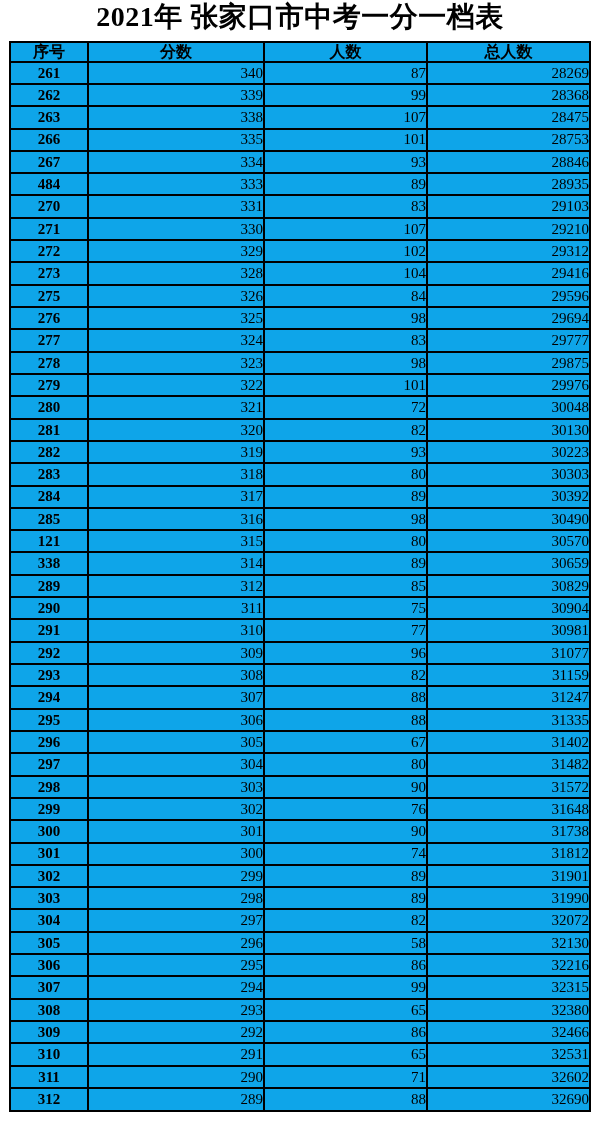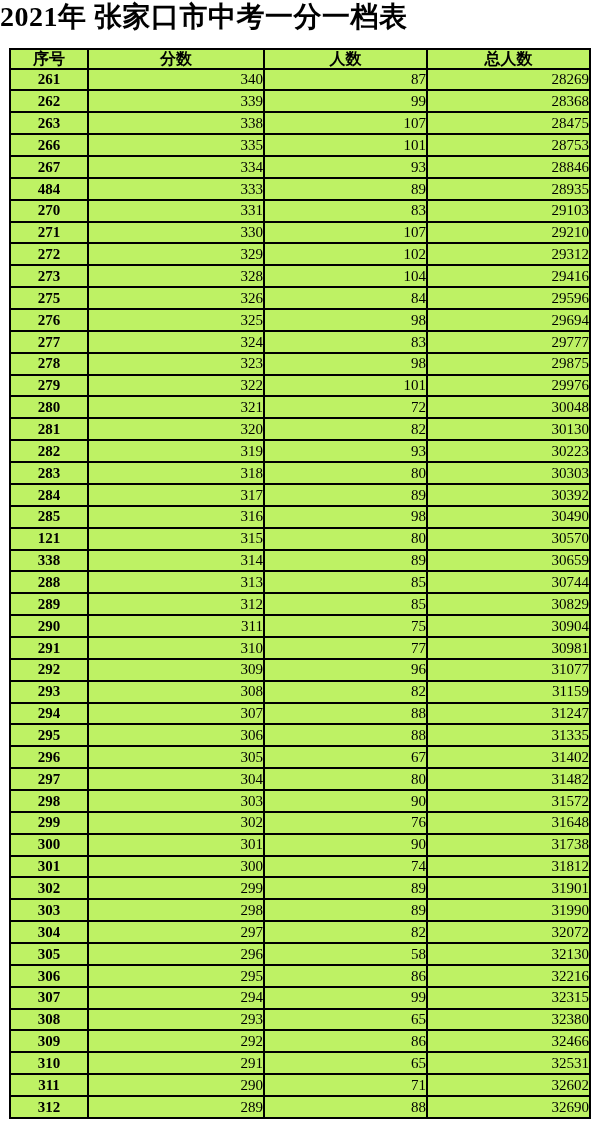--- a/index.html
+++ b/index.html
@@ -8,32 +8,33 @@
     height: 1141px;
     margin: 0 auto;
     background: #ffffff;
     font-family: "Liberation Serif", "DejaVu Serif", serif;
     color: #000;
     overflow: hidden;
     position: relative;
   }
   .doc-title {
     margin: 2px 0 1px 0;
+    text-align: center;
     font-size: 28px;
     line-height: 30px;
     font-weight: 700;
     letter-spacing: 0.5px;
   }
   table.score-table {
     width: 580px;
     height: 1071px;
-    margin: 16px auto;
+    margin: 9px auto;
     border-collapse: collapse;
     table-layout: fixed;
-    background: #bef264;
+    background: #0ea5e9;
   }
   table.score-table th,
   table.score-table td {
     border: 2px solid #000;
     padding: 0;
     font-size: 15px;
     line-height: 1.1;
     overflow: hidden;
     white-space: nowrap;
   }
@@ -206,26 +207,20 @@
           <td class="num">80</td>
           <td class="num">30570</td>
         </tr>
         <tr>
           <td class="center">338</td>
           <td class="num">314</td>
           <td class="num">89</td>
           <td class="num">30659</td>
         </tr>
         <tr>
-          <td class="center">288</td>
-          <td class="num">313</td>
-          <td class="num">85</td>
-          <td class="num">30744</td>
-        </tr>
-        <tr>
           <td class="center">289</td>
           <td class="num">312</td>
           <td class="num">85</td>
           <td class="num">30829</td>
         </tr>
         <tr>
           <td class="center">290</td>
           <td class="num">311</td>
           <td class="num">75</td>
           <td class="num">30904</td>

